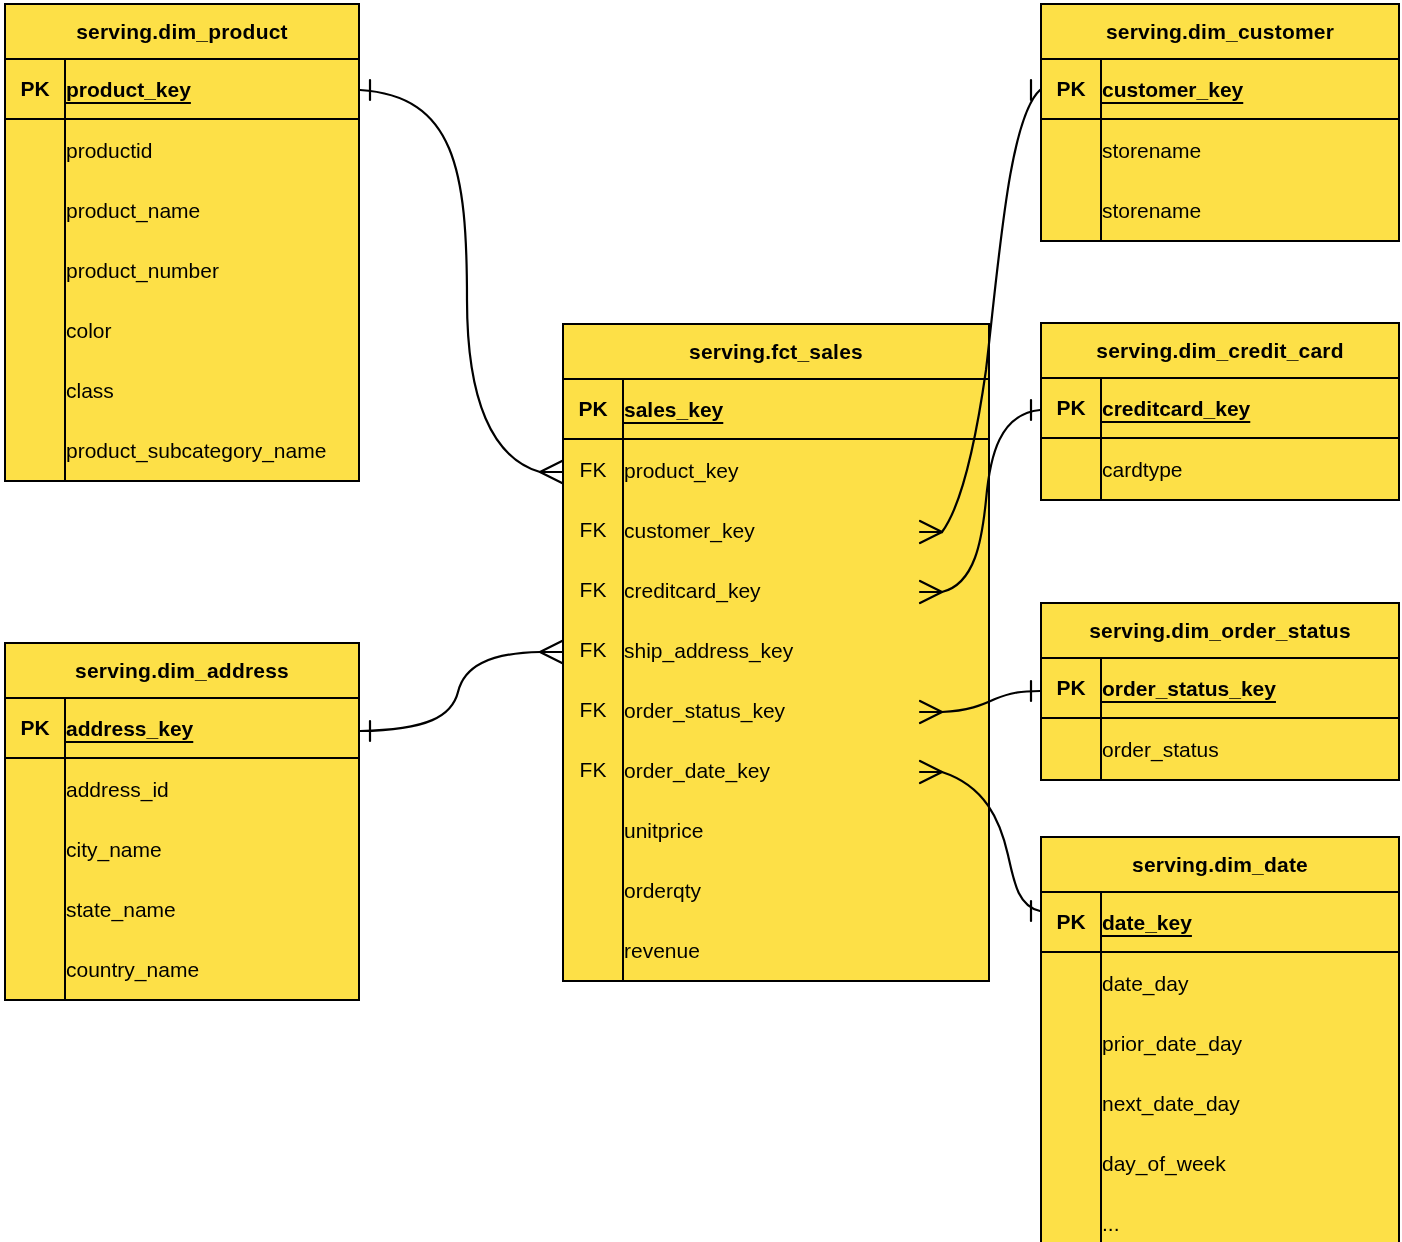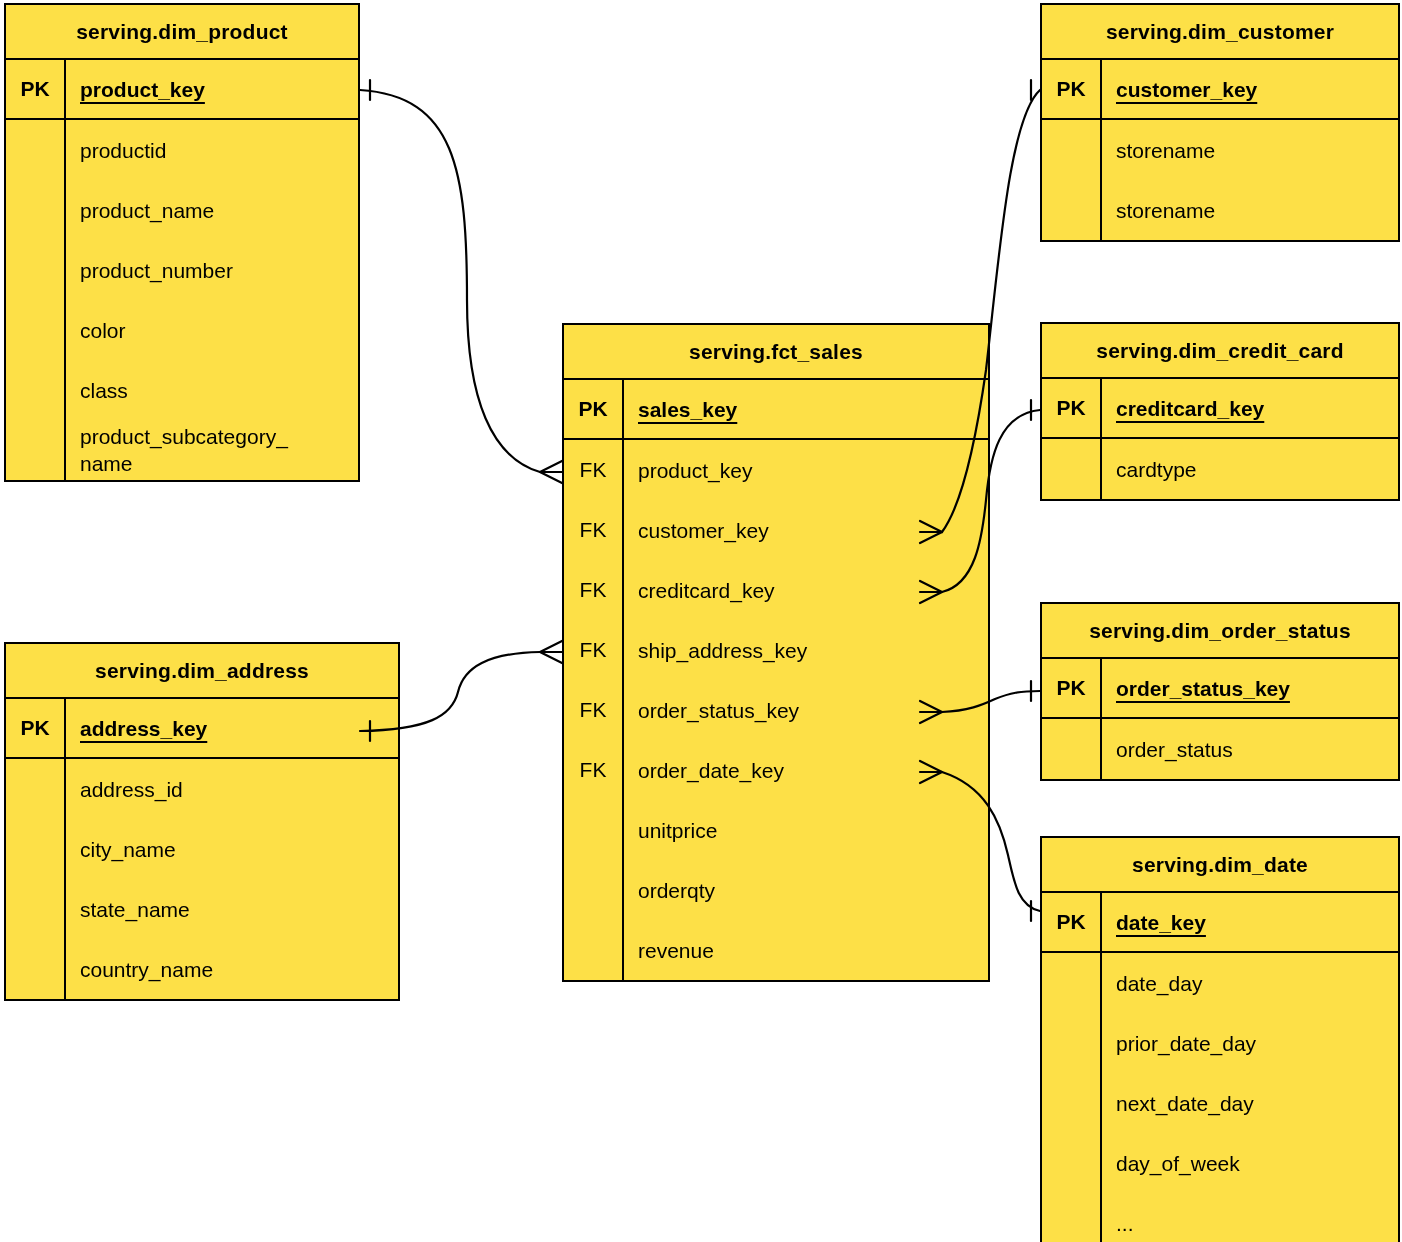--- a/index.html
+++ b/index.html
@@ -50,21 +50,20 @@
     display: flex;
     align-items: center;
     justify-content: center;
     font-size: 21px;
   }
   .keyrow .badge { font-weight: bold; }
   .fname {
     flex: 1 1 auto;
     display: flex;
     align-items: center;
-    padding-left: 14px;
     padding-right: 24px;
     font-size: 21px;
     line-height: 27px;
     overflow-wrap: anywhere;
     word-break: normal;
   }
   .keyrow .fname { font-weight: bold; }
   .keyrow .fname .softwrap {
     text-decoration: underline;
     text-decoration-thickness: 2px;
@@ -128,21 +127,21 @@
         </div>
       </div>
     <div class="row frow">
         <div class="badge"></div>
         <div class="fname">
           <span class="softwrap">product_​subcategory_​name</span>
         </div>
       </div>
   </div>
 
-  <div class="tbl" style="left:4px;top:642px;width:396px;">
+  <div class="tbl" style="left:4px;top:642px;width:356px;">
     <div class="tbl-title">serving.dim_address</div>
     <div class="row keyrow">
       <div class="badge">PK</div>
       <div class="fname">
           <span class="softwrap">address_​key</span>
         </div>
     </div>
     <div class="row frow">
         <div class="badge"></div>
         <div class="fname">

